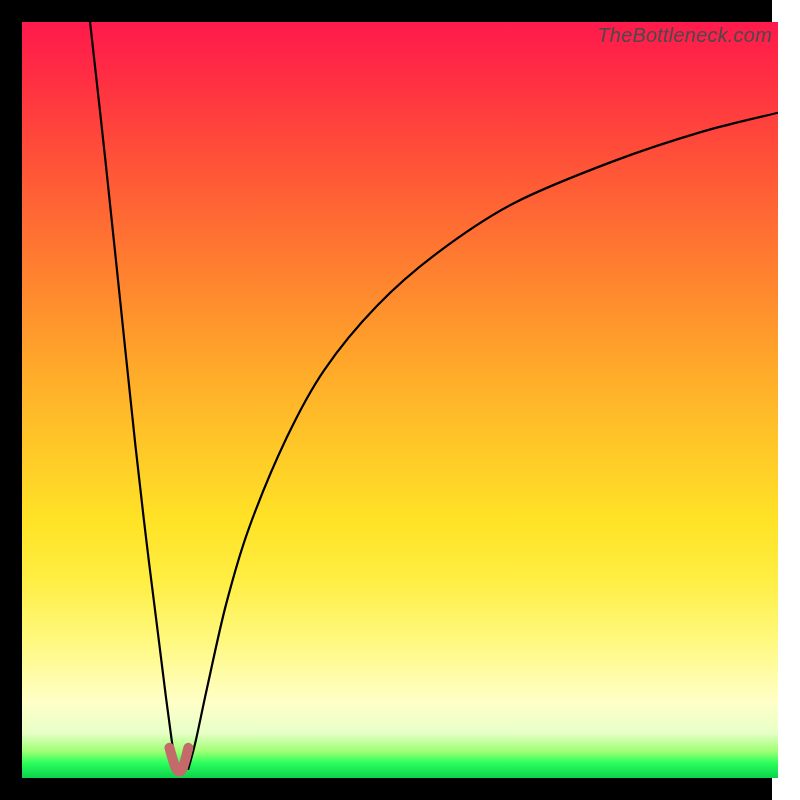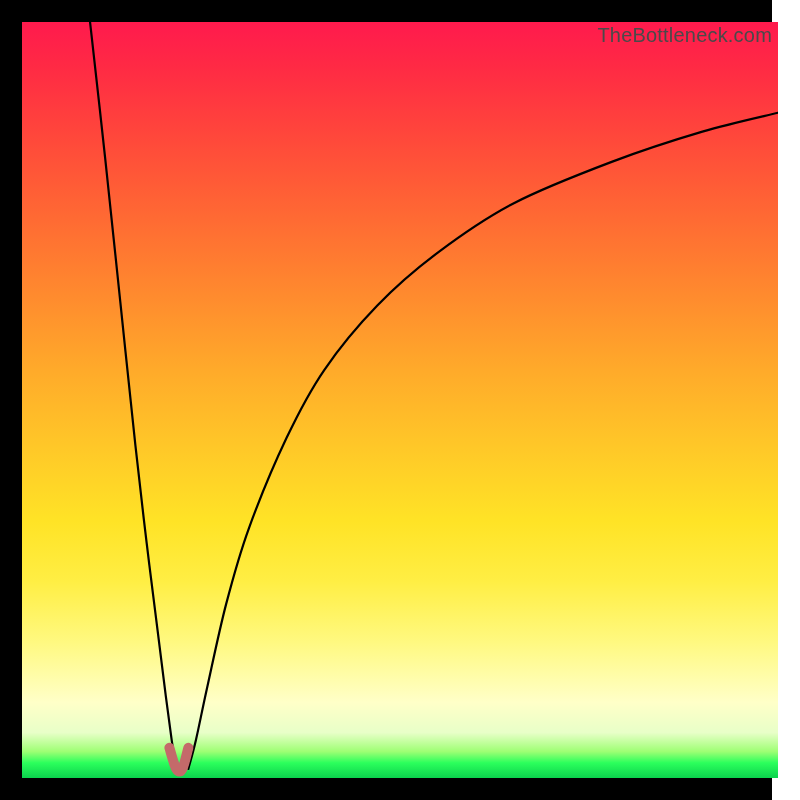--- a/index.html
+++ b/index.html
@@ -9,20 +9,21 @@
     height: 800px;
     overflow: hidden;
     font-family: Arial, Helvetica, sans-serif;
   }
   .frame {
     position: relative;
     width: 772px;
     height: 800px;
     background: #000;
     box-sizing: border-box;
+    font-style: italic;
   }
   .plot-area {
     position: absolute;
     left: 22px;
     top: 22px;
     width: 756px;
     height: 756px;
     overflow: hidden;
   }
   

